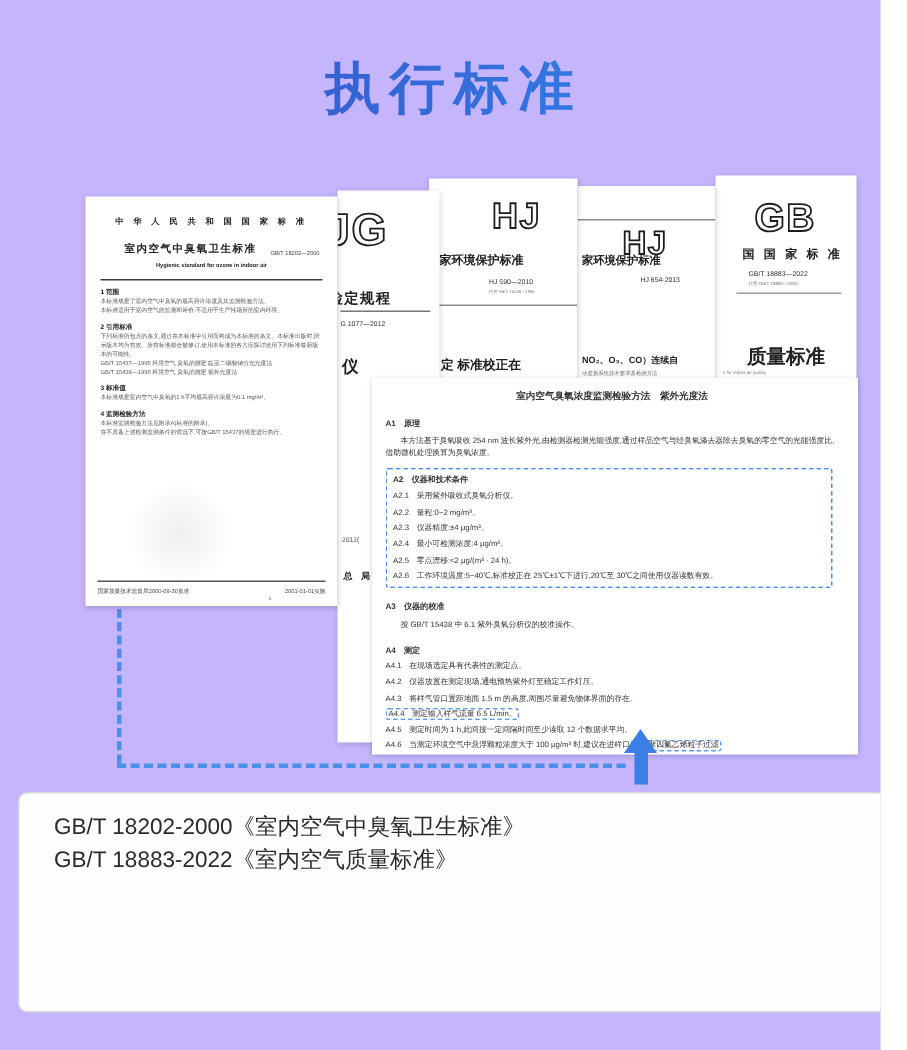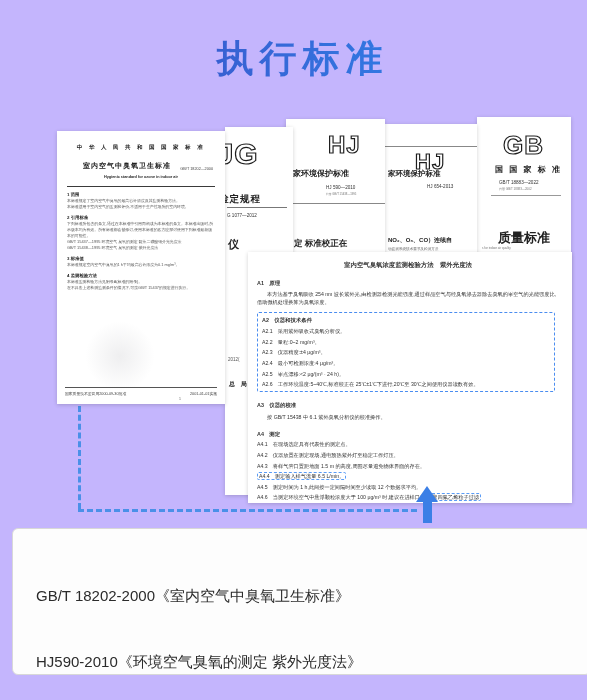--- a/index.html
+++ b/index.html
@@ -80,21 +80,21 @@
   
   .conn-v{position:absolute;left:78px;top:406px;height:103px;border-left:3px dashed #4a90e8;z-index:0;}
   .conn-h{position:absolute;left:78px;top:509px;width:339px;border-top:3px dashed #4a90e8;z-index:0;}
   .up-arrow{position:absolute;left:416px;top:486px;width:22px;z-index:7;}
   .up-arrow .head{width:0;height:0;border-left:11px solid transparent;border-right:11px solid transparent;
     border-bottom:16px solid #3b7fe6;}
   .up-arrow .stem{width:9px;height:21px;background:#3b7fe6;margin:0 auto;}
   
   .list-card{position:absolute;left:12px;top:528px;width:579px;height:147px;background:#fdfdfd;
     border:1px solid #d8d8d8;border-radius:6px;box-sizing:border-box;padding:12px 28px 10px 23px;}
-  .list-card .item{font-size:15px;line-height:21.5px;color:#2b2b2b;margin-top:44px;}
+  .list-card .item{font-size:15px;line-height:21.5px;color:#2b2b2b;}
 </style>
 </head>
 <body>
 
 <div id="stage">
 
   <div class="page-title">执行标准</div>
 
   <div class="doc" id="doc2">
     <div class="logo">JJG</div>
@@ -203,16 +203,16 @@
 
   <div class="conn-v"></div>
   <div class="conn-h"></div>
   <div class="up-arrow">
     <div class="head"></div>
     <div class="stem"></div>
   </div>
 
   <div class="list-card">
     <div class="item">GB/T 18202-2000《室内空气中臭氧卫生标准》</div>
-    <div class="item">HJ590-2010《环境空气臭氧的测定 紫外光度法》</div>
+    <div class="item">GB/T 18883-2022《室内空气质量标准》</div>
   </div>
 
 </div>
 
 </body></html>

